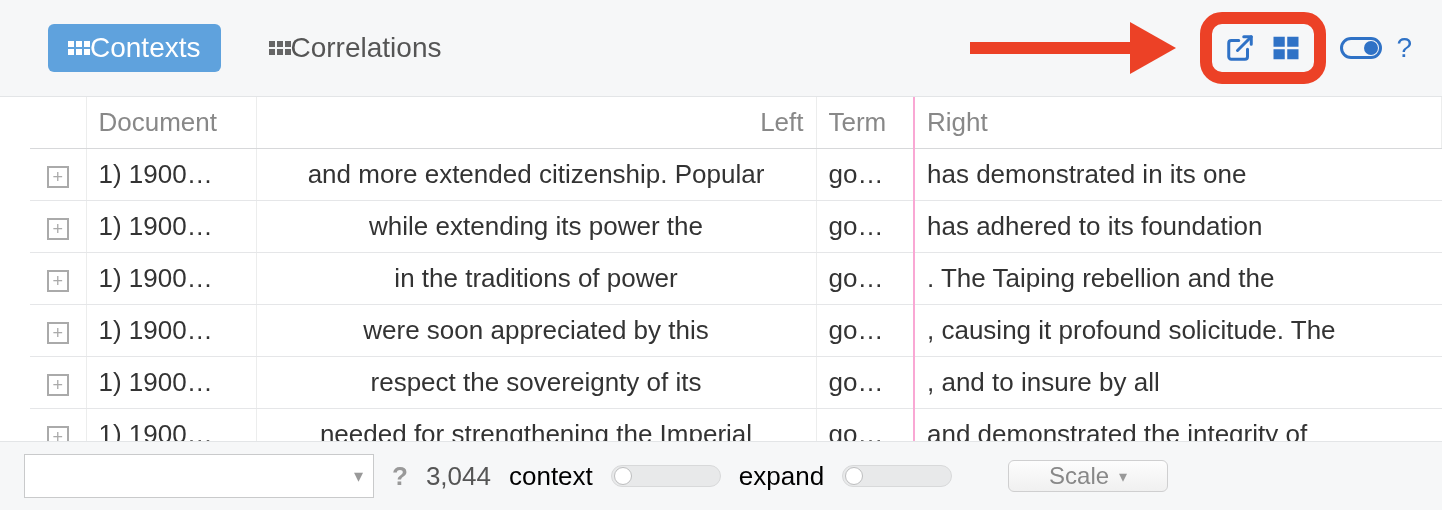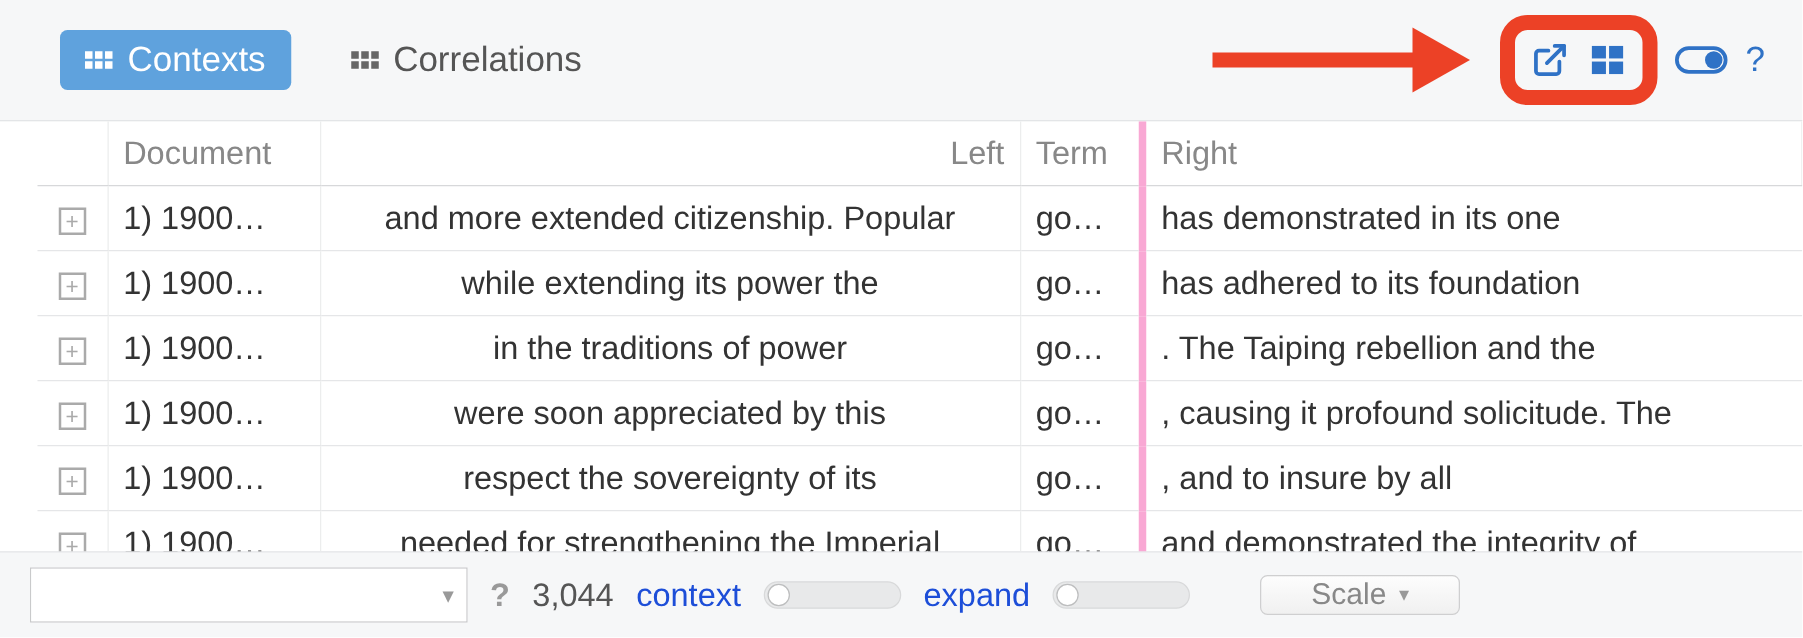--- a/index.html
+++ b/index.html
@@ -1,21 +1,21 @@
 <!DOCTYPE html>
 <html><head>
 <meta charset="utf-8">
 <style>
   * { box-sizing: border-box; margin: 0; padding: 0; }
   html, body { width: 1442px; height: 510px; font-family: "Helvetica Neue", Helvetica, Arial, sans-serif; font-size: 24px; color: #333; background: #fff; }
   body { display: flex; flex-direction: column; }
 
   
   .toolbar { display: flex; align-items: center; padding: 12px 30px 12px 48px; background: #f6f7f8; border-bottom: 1px solid #e3e5e7; }
-  .tab { display: inline-flex; align-items: center; gap: 12px; padding: 8px 20px; border-radius: 6px; font-size: 28px; font-weight: 300; cursor: pointer; }
+  .tab { display: inline-flex; align-items: center; padding: 8px 20px; border-radius: 6px; font-size: 28px; font-weight: 300; cursor: pointer; }
   .tab.active { background: #5fa2dd; color: #fff; }
   .tab.inactive { color: #555; margin-left: 28px; }
   .tab .grid-icon { display: inline-grid; grid-template-columns: repeat(3, 6px); grid-template-rows: repeat(2, 6px); gap: 2px; }
   .tab.active .grid-icon span { background: #fff; }
   .tab.inactive .grid-icon span { background: #666; }
   .grid-icon span { display: block; width: 6px; height: 6px; }
 
   .spacer { flex: 1; }
 
   
@@ -36,34 +36,34 @@
 
   
   .grid-wrap { flex: 1; overflow: hidden; position: relative; padding-left: 30px; }
   table { width: 100%; border-collapse: collapse; table-layout: fixed; }
   th, td { text-align: left; padding: 10px 12px; border-bottom: 1px solid #e5e6e8; font-weight: 300; white-space: nowrap; overflow: hidden; text-overflow: ellipsis; }
   thead th { color: #888; font-size: 26px; font-weight: 400; border-right: 1px solid #eceded; border-bottom: 1px solid #d7d8da; }
   th.col-expand, td.col-expand { width: 56px; text-align: center; padding: 10px 4px; }
   th.col-doc, td.col-doc { width: 170px; border-left: 1px solid #eceded; }
   th.col-left, td.col-left { width: 560px; text-align: right; border-left: 1px solid #eceded; }
   th.col-term, td.col-term { width: 98px; border-left: 1px solid #eceded; }
-  th.col-right, td.col-right { border-left: 6px solid #f9a8d4; }
+  th.col-right, td.col-right { border-left: 2px solid #f9a8d4; }
   thead th.col-expand { border-right: none; }
   tbody td { font-size: 26px; color: #333; }
   tbody td.col-left { text-align: center; }
   .plus-box { display: inline-flex; align-items: center; justify-content: center; width: 22px; height: 22px; border: 2px solid #aaa; color: #aaa; font-size: 18px; line-height: 1; }
 
   
   .footer { display: flex; align-items: center; gap: 18px; padding: 12px 24px; background: #f6f7f8; border-top: 1px solid #e3e5e7; }
   .combo { display: inline-flex; align-items: center; width: 350px; height: 44px; border: 1px solid #c9cacb; background: #fff; position: relative; }
   .combo input { border: none; outline: none; width: 100%; height: 100%; padding: 0 32px 0 10px; font-size: 22px; }
   .combo .chev { position: absolute; right: 10px; color: #999; font-size: 18px; }
   .footer .q { color: #999; font-size: 26px; font-weight: 700; }
   .count { color: #555; font-size: 26px; }
-  .label { color: #1d4ed8; font-size: 26px; }
+  .label { color: #000000; font-size: 26px; }
   .slider { width: 110px; height: 22px; background: #e8e9ea; border-radius: 11px; position: relative; border: 1px solid #d8d9da; }
   .slider .knob { position: absolute; top: 1px; width: 18px; height: 18px; border-radius: 50%; background: #fff; border: 1px solid #bdbebf; }
   .slider .knob.left { left: 2px; }
   .scale-btn { display: inline-flex; align-items: center; justify-content: center; gap: 10px; width: 160px; height: 32px; border: 1px solid #cfcfd0; background: linear-gradient(#fdfdfd,#f0f0f0); color: #888; border-radius: 6px; font-size: 24px; }
   .scale-btn .chev { font-size: 16px; color: #999; }
 </style>
 </head>
 <body>
 
 <div class="toolbar">

